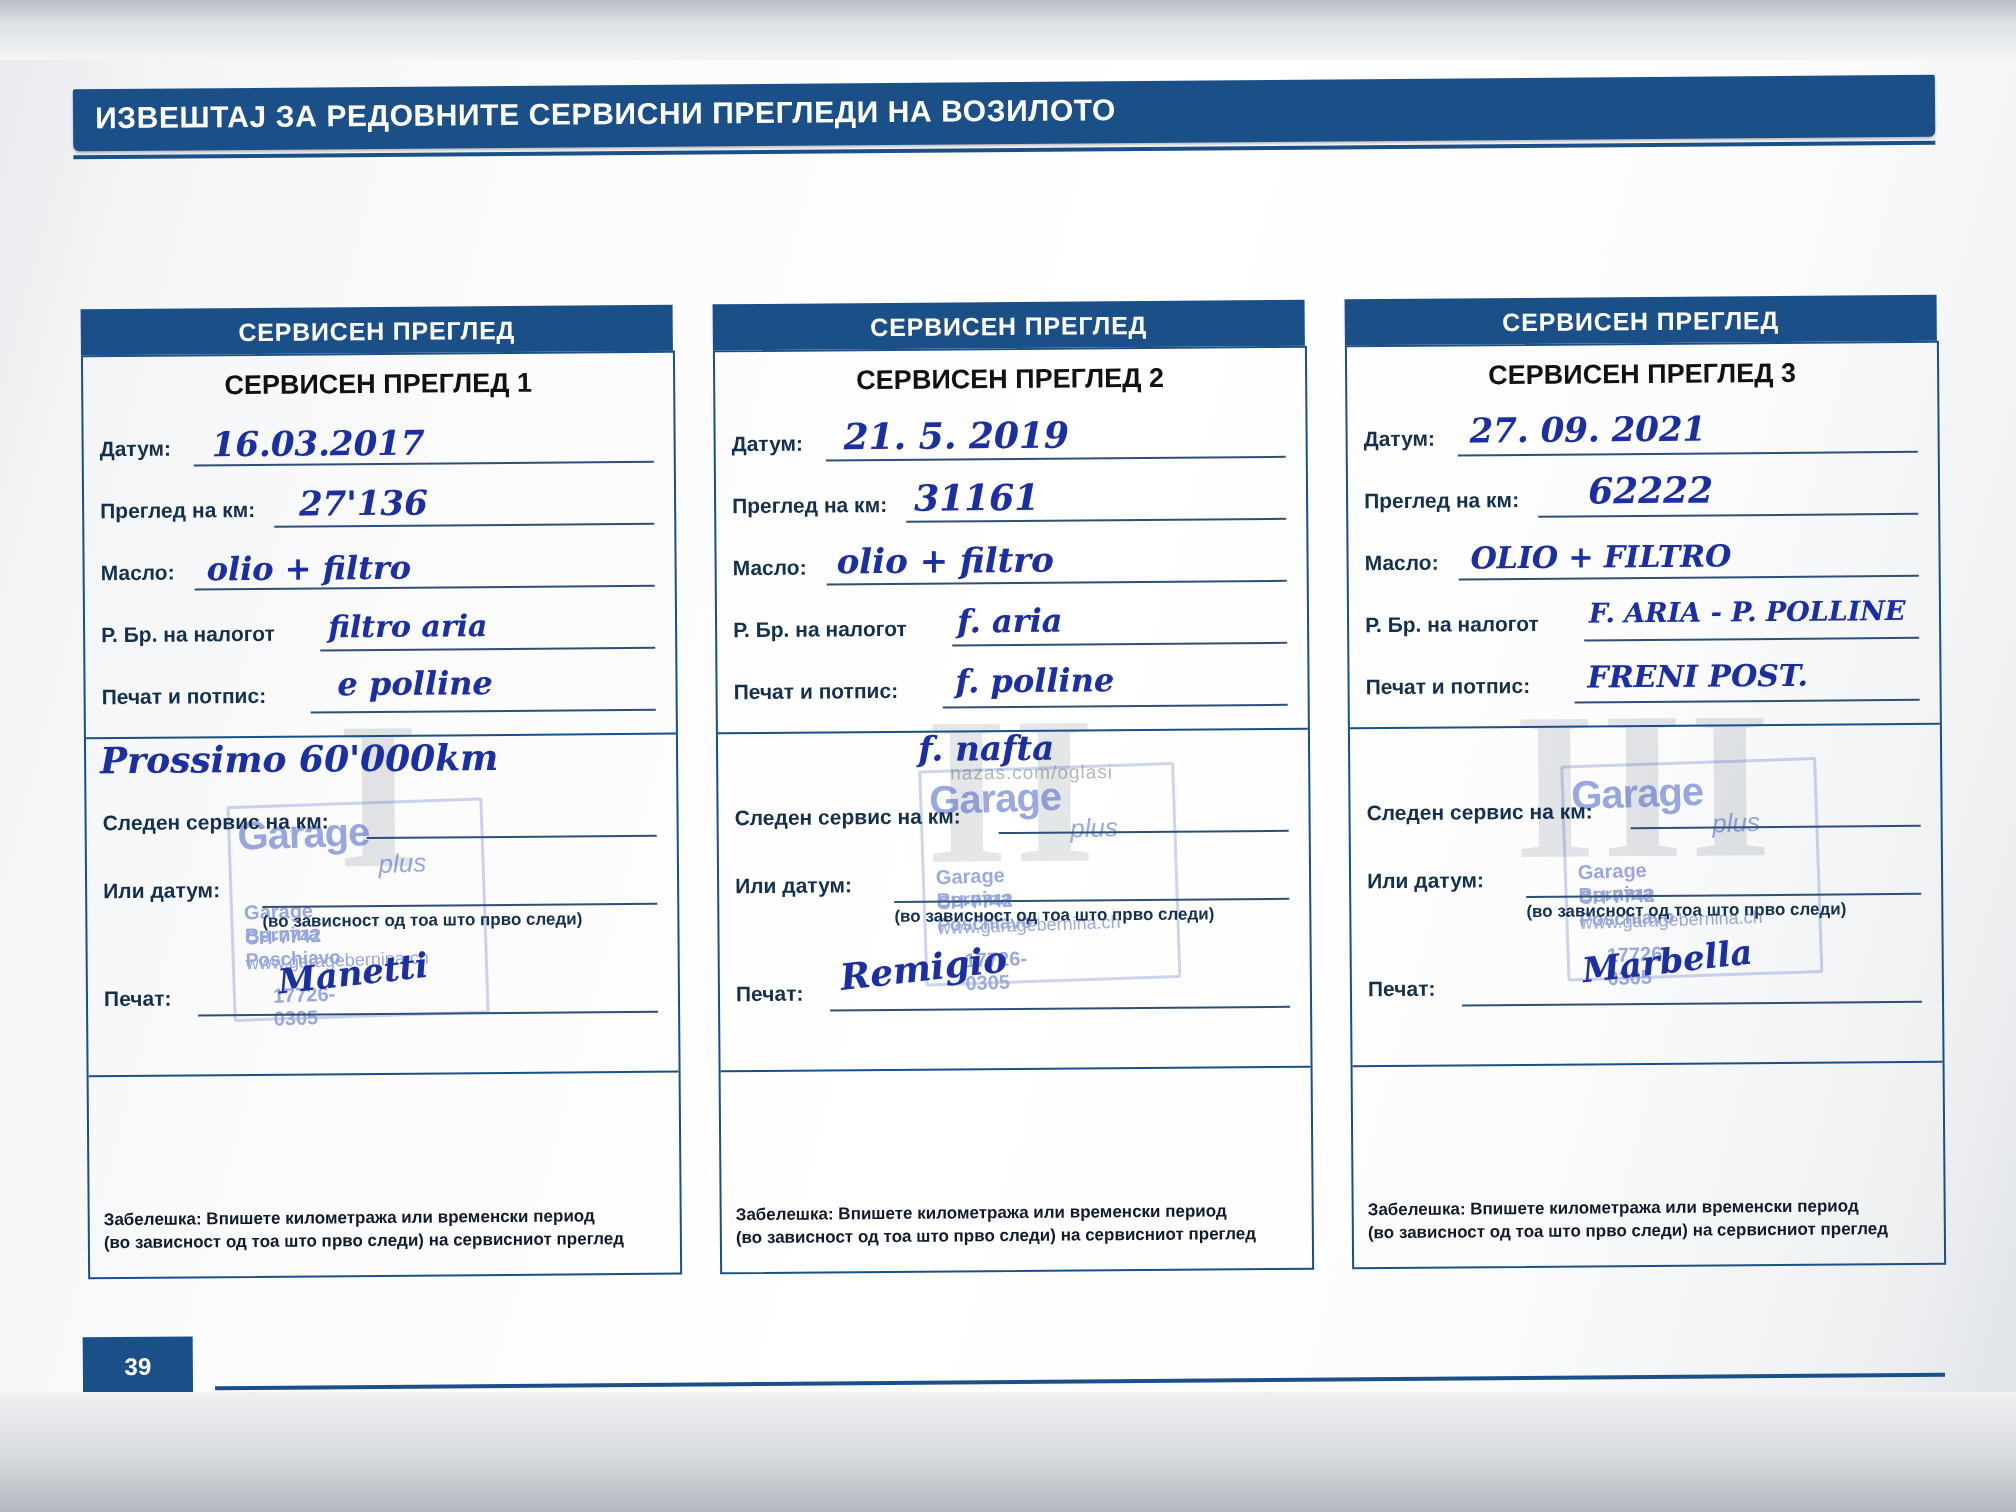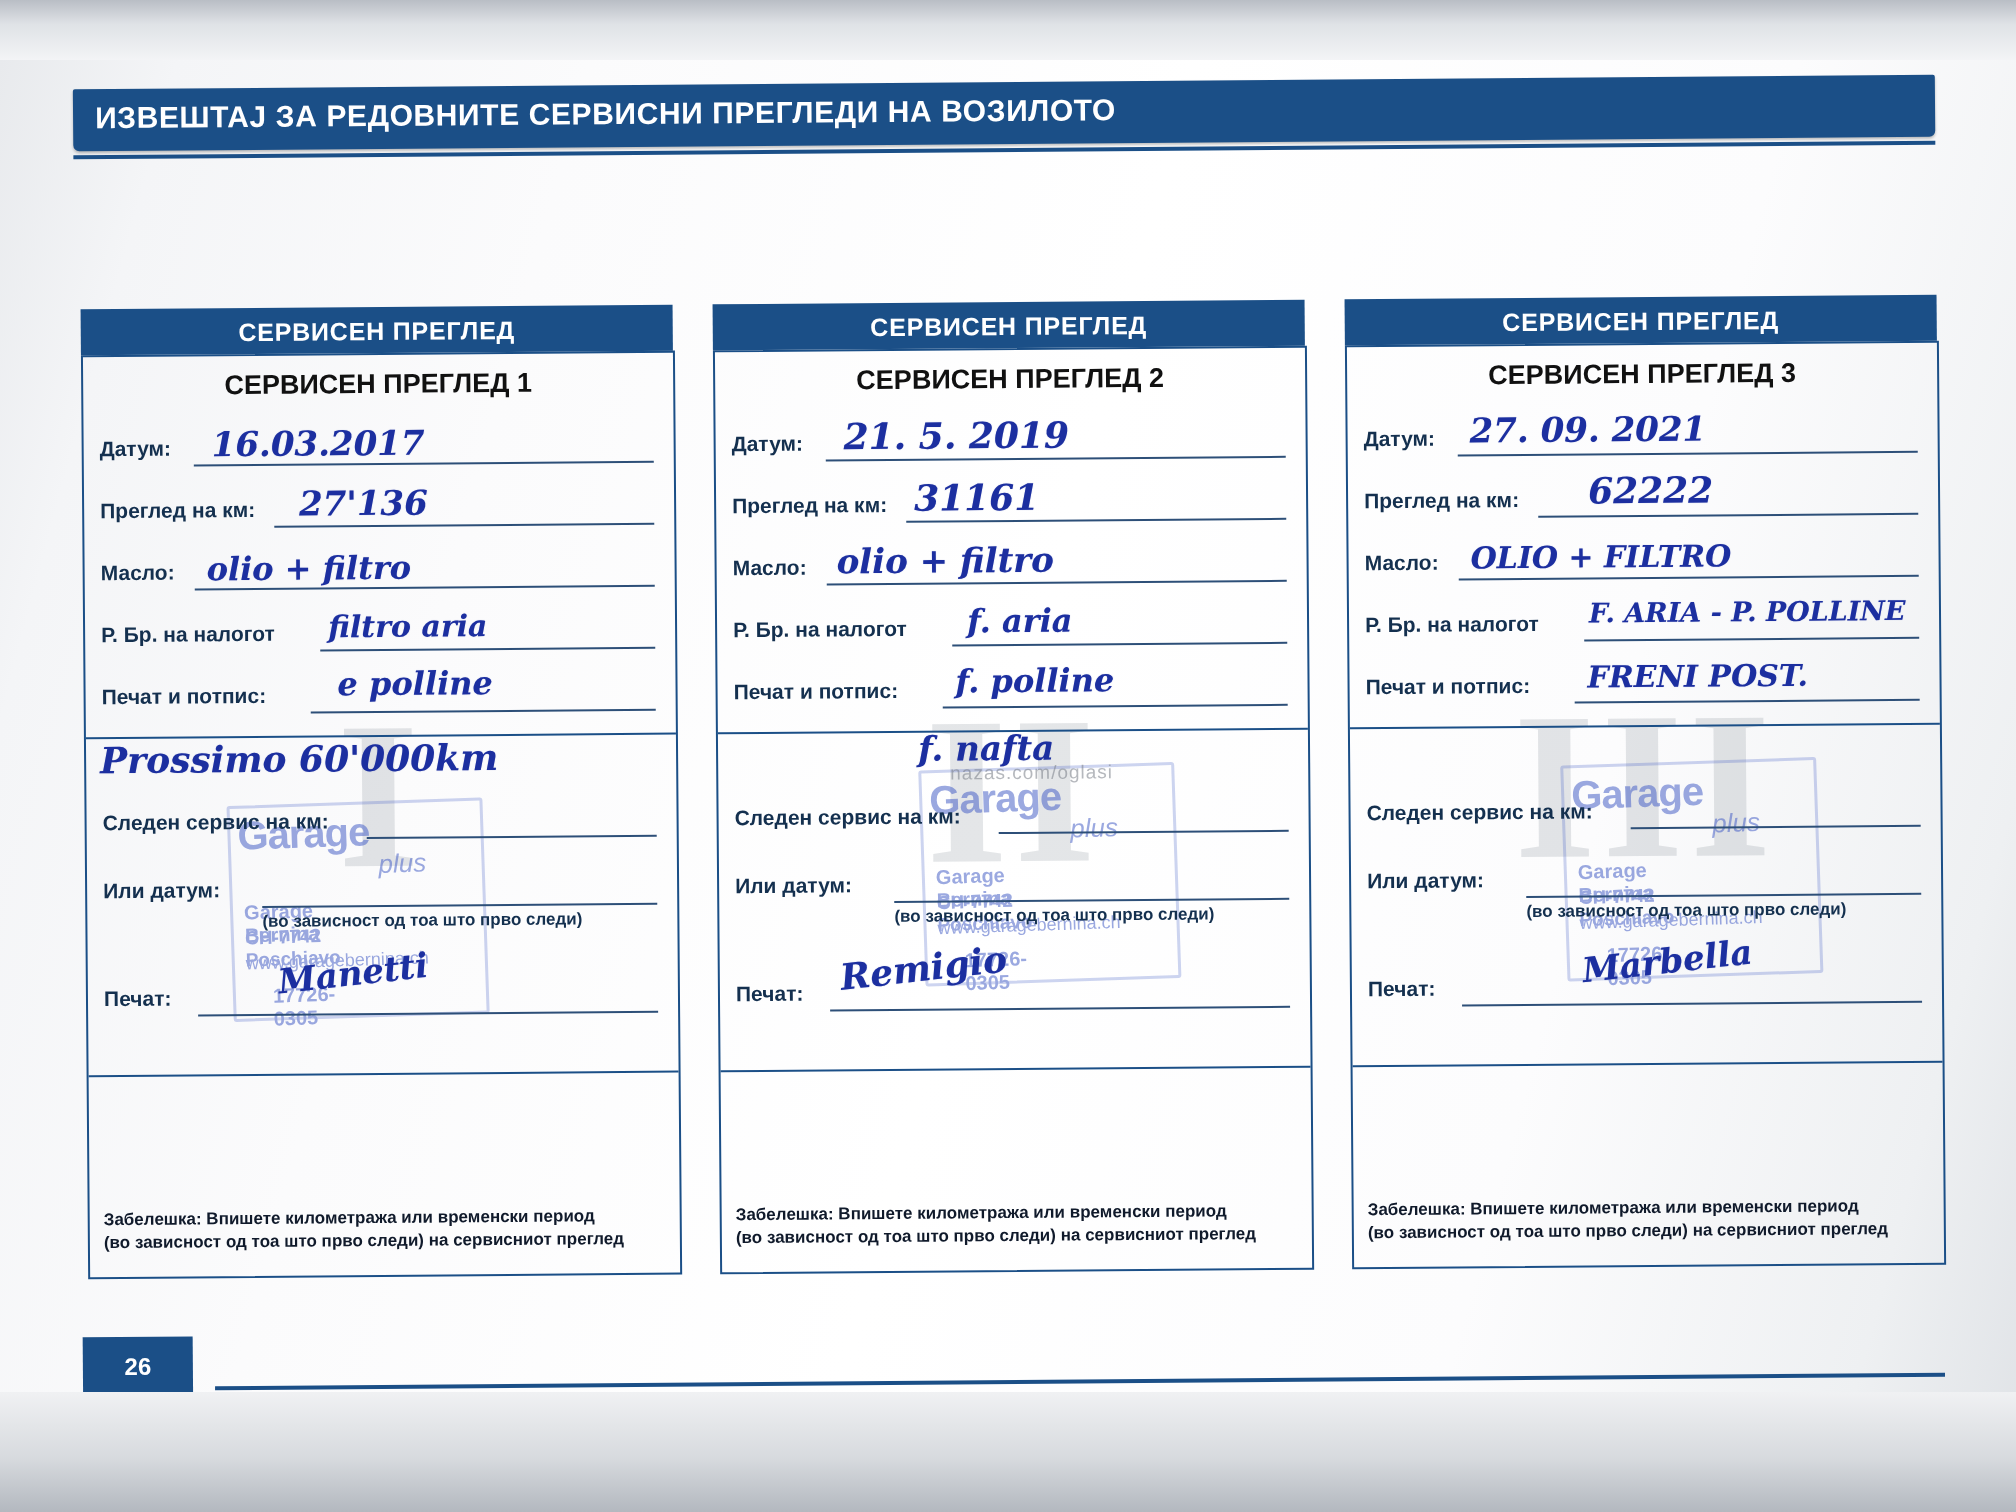--- a/index.html
+++ b/index.html
@@ -270,21 +270,21 @@
 
         <div class="row" style="top:190px;">
           <div class="lbl">Масло:</div>
           <div class="line" style="left:110px;width:460px;"></div>
           <div class="hand" style="left:120px;top:0px;font-size:34px;">olio + filtro</div>
         </div>
 
         <div class="row" style="top:252px;">
           <div class="lbl">Р. Бр. на налогот</div>
           <div class="line" style="left:235px;width:335px;"></div>
-          <div class="hand" style="left:250px;top:0px;font-size:32px;">f. aria</div>
+          <div class="hand" style="left:240px;top:0px;font-size:32px;">f. aria</div>
         </div>
 
         <div class="row" style="top:314px;">
           <div class="lbl">Печат и потпис:</div>
           <div class="line" style="left:225px;width:345px;"></div>
           <div class="hand" style="left:238px;top:-2px;font-size:32px;">f. polline</div>
         </div>
 
         <div class="hand" style="left:200px;top:378px;font-size:34px;">f. nafta</div>
 
@@ -406,18 +406,18 @@
         <div class="note" style="bottom:12px;">
           <div>Забелешка: Впишете километража или временски период</div>
           <div>(во зависност од тоа што прво следи) на сервисниот преглед</div>
         </div>
       </div>
     </div>
 
     <div class="watermark-site">nazas.com/oglasi</div>
 
     <div class="pagenum">
-      <span>26</span>
+      <span>39</span>
     </div>
     <div class="footrule"></div>
 
   </div>
 </div>
 
 </body></html>

